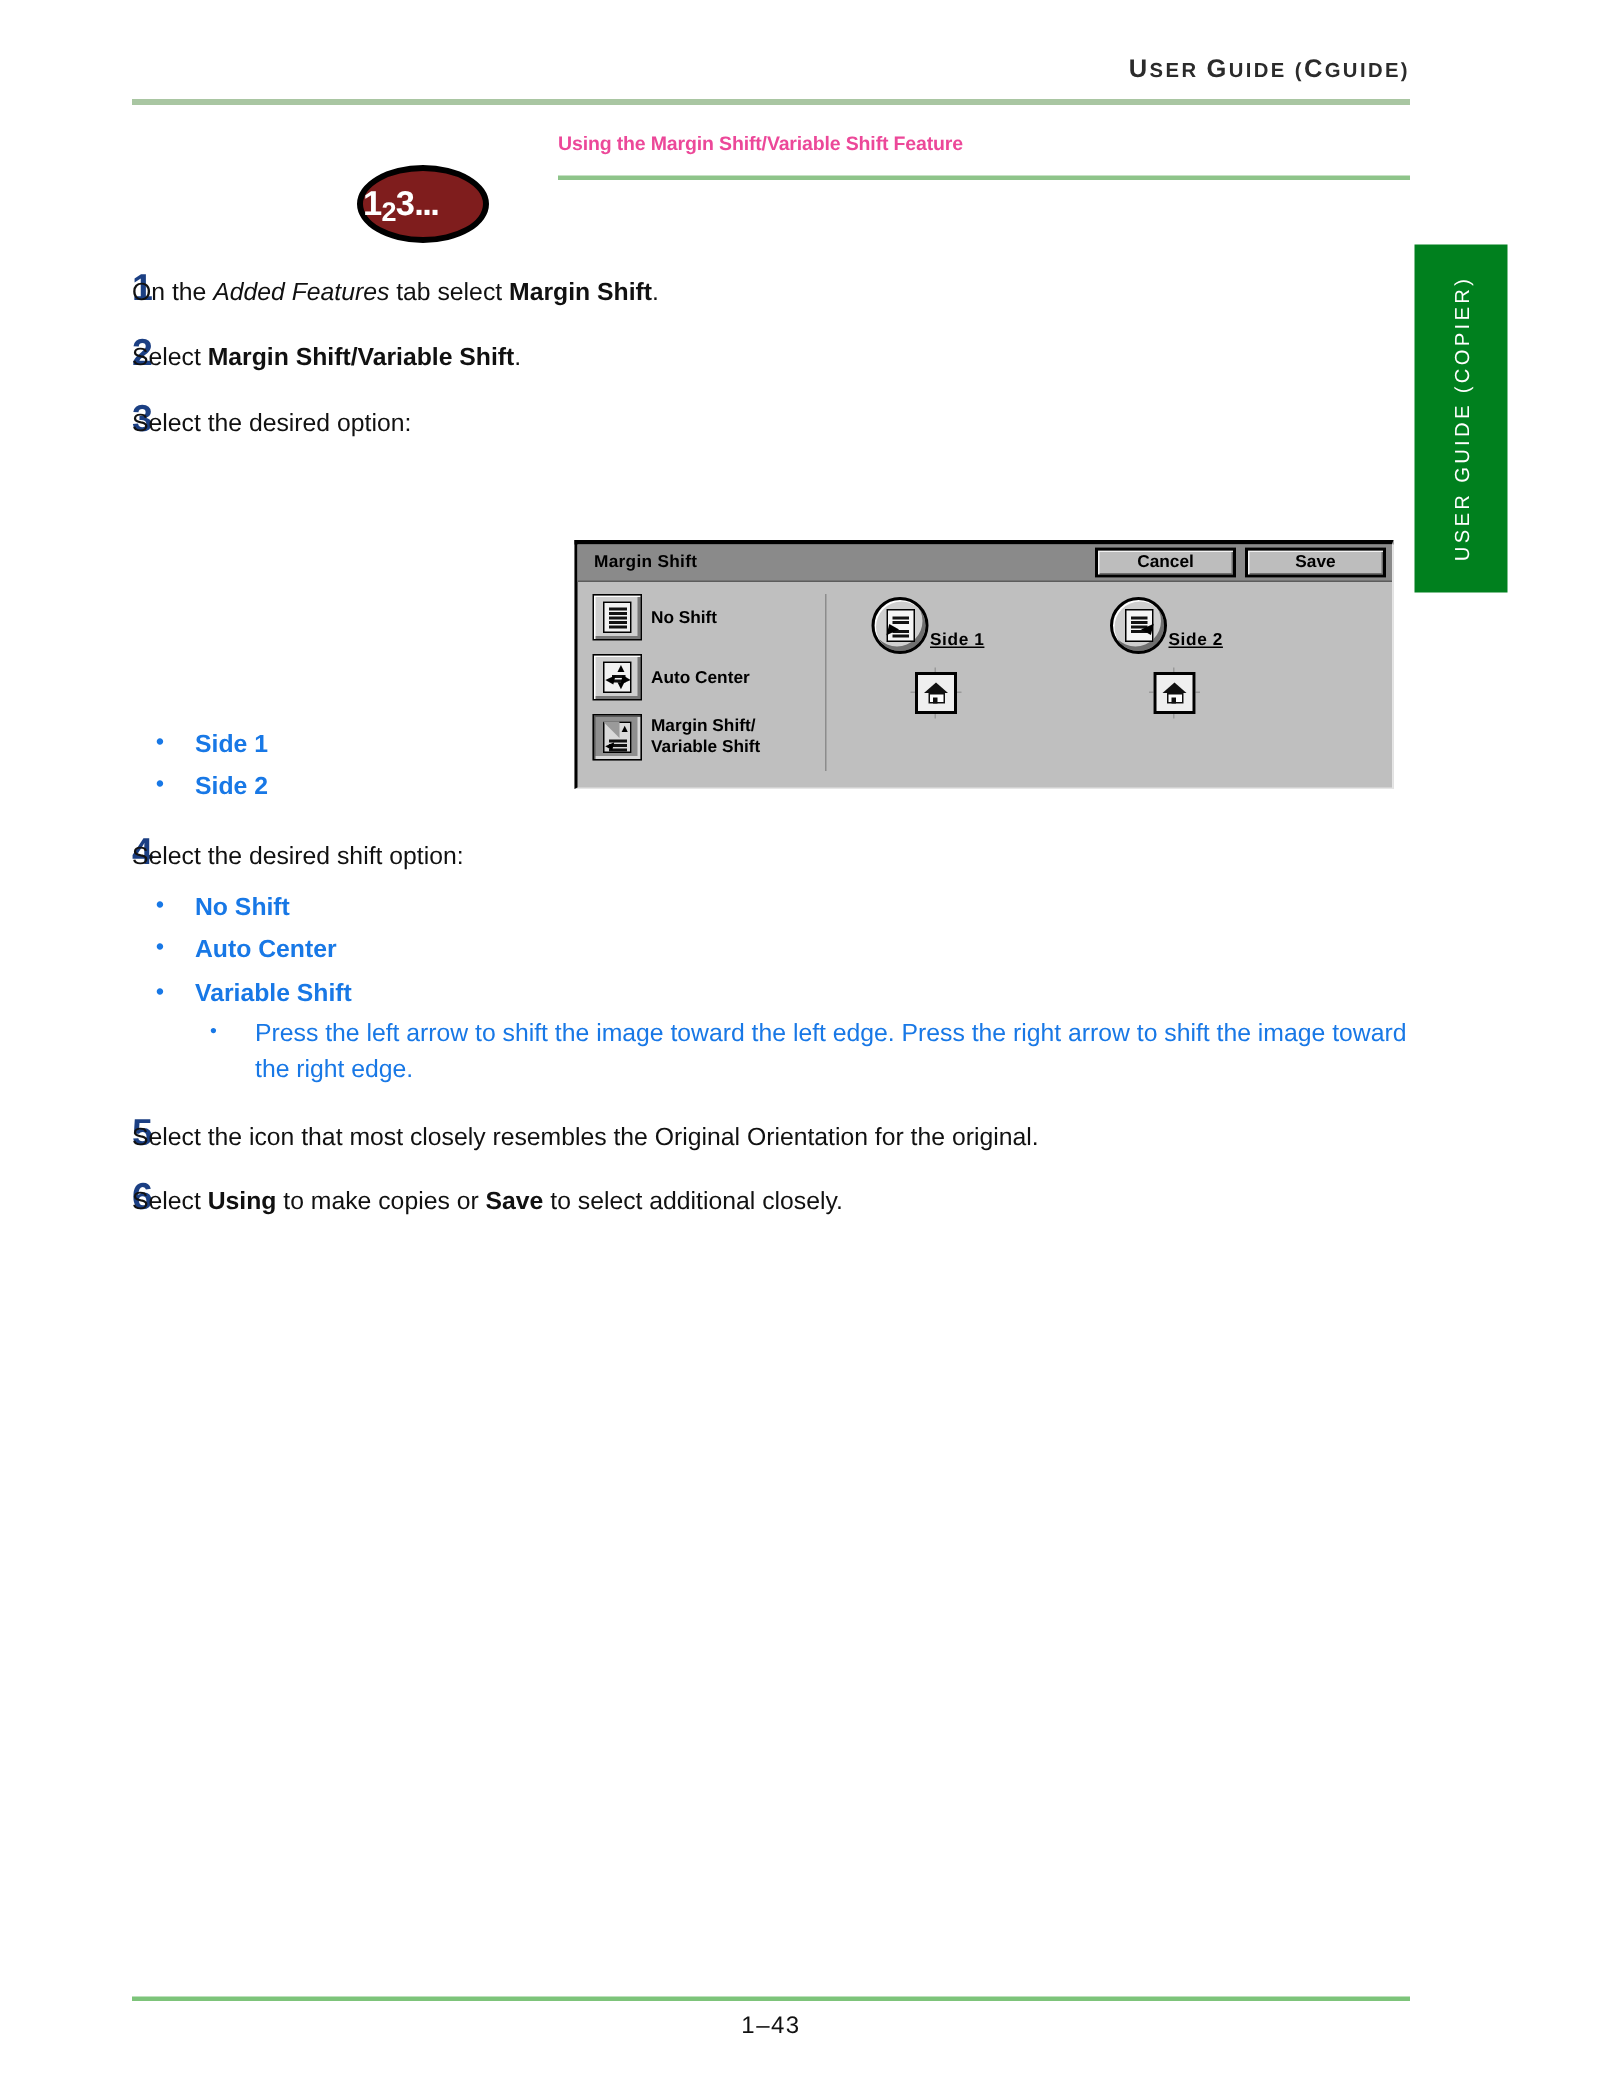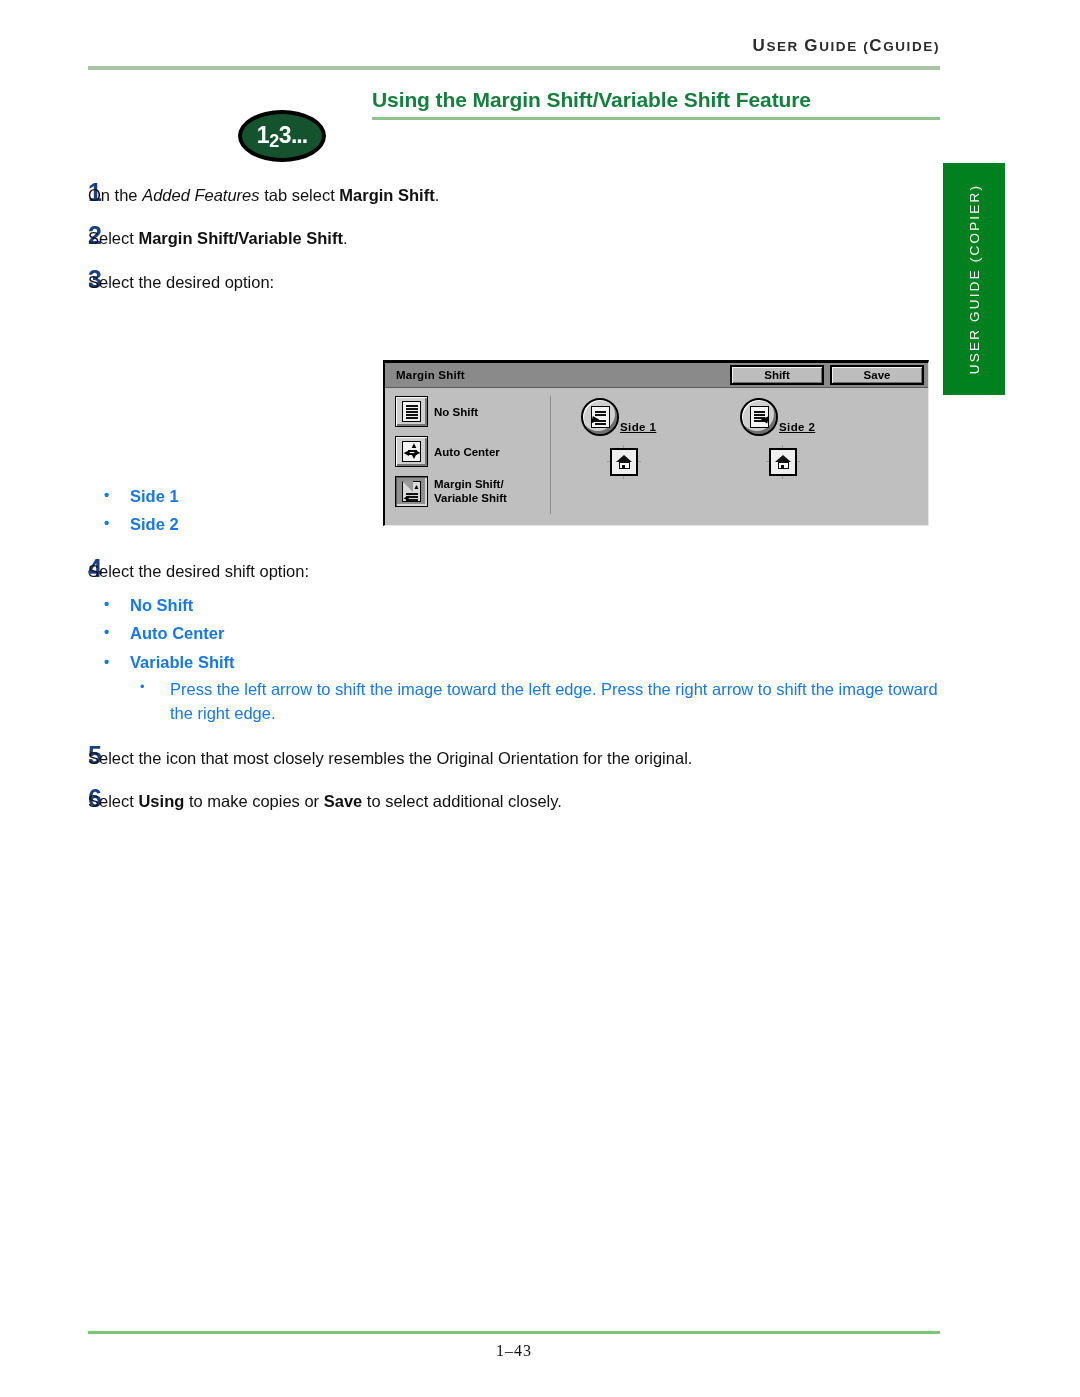--- a/index.html
+++ b/index.html
@@ -36,35 +36,35 @@
     transform: rotate(-90deg) translateX(-232px);
     display:flex; align-items:center; justify-content:center;
     color:#ffffff; font-size:13.5px; font-weight:400;
     letter-spacing:2.2px;
     white-space:nowrap;
   }
 
   
   #page-title{
     position:absolute; left:372px; top:88px; width:568px;
-    font-size:21px; font-weight:bold; color:#15803d;
+    font-size:13px; font-weight:bold; color:#ec4899;
     letter-spacing:-0.1px;
   }
   #title-rule{
     position:absolute; left:372px; top:117px; width:568px; height:2.5px;
     background:#8ec48a;
   }
 
   
   #steps-badge{
     position:absolute; left:238px; top:110px; width:88px; height:52px;
     border-radius:50%;
-    background:#14532d;
+    background:#7f1d1d;
     border:4px solid #000000;
-    display:flex; align-items:center; justify-content:center;
+    display:flex; align-items:center; justify-content:flex-start;
   }
   #steps-badge-label{
     color:#ffffff; font-weight:bold; font-size:23px; letter-spacing:-0.5px;
     line-height:1; position:relative; top:-1px;
   }
   #steps-badge-label .d2 { font-size:18px; position:relative; top:4px; }
   #steps-badge-label .d3 { font-size:23px; }
   #steps-badge-label .dots { font-size:23px; letter-spacing:-1px; }
 
   
@@ -206,21 +206,21 @@
   }
   .house .door{ position:absolute; left:6px; top:9.5px; width:3px; height:4.5px; background:#111; }
 
   
   #footer-rule{
     position:absolute; left:88px; top:1331px; width:852px; height:3px;
     background:#7dc47a;
   }
   #footer-page{
     position:absolute; left:88px; top:1342px; width:852px;
-    text-align:center; font-size:16px; color:#111; letter-spacing:1px;font-family:Liberation Serif, serif;
+    text-align:center; font-size:16px; color:#111; letter-spacing:1px;
   }
 </style>
 </head>
 <body>
 
 <div id="running-header">
   <span class="cap">U</span><span>SER </span><span class="cap">G</span><span>UIDE (</span><span class="cap">C</span><span>GUIDE)</span>
 </div>
 <div id="header-rule"></div>
 
@@ -287,21 +287,21 @@
     <div class="step-num">6</div>
     <div class="step-body"><span>Select </span><b>Using</b><span> to make copies or </span><b>Save</b><span> to select additional closely.</span></div>
   </div>
 
 </div>
 
 <div id="copier-panel">
 
   <div id="panel-titlebar">
     <div id="panel-title">Margin Shift</div>
-    <div class="tb-btn" id="btn-cancel">Shift</div>
+    <div class="tb-btn" id="btn-cancel">Cancel</div>
     <div class="tb-btn" id="btn-save">Save</div>
   </div>
 
   <div id="panel-body">
 
     <div id="options-col">
 
       <div class="opt-row">
         <div class="opt-btn">
           <span class="glyph">

